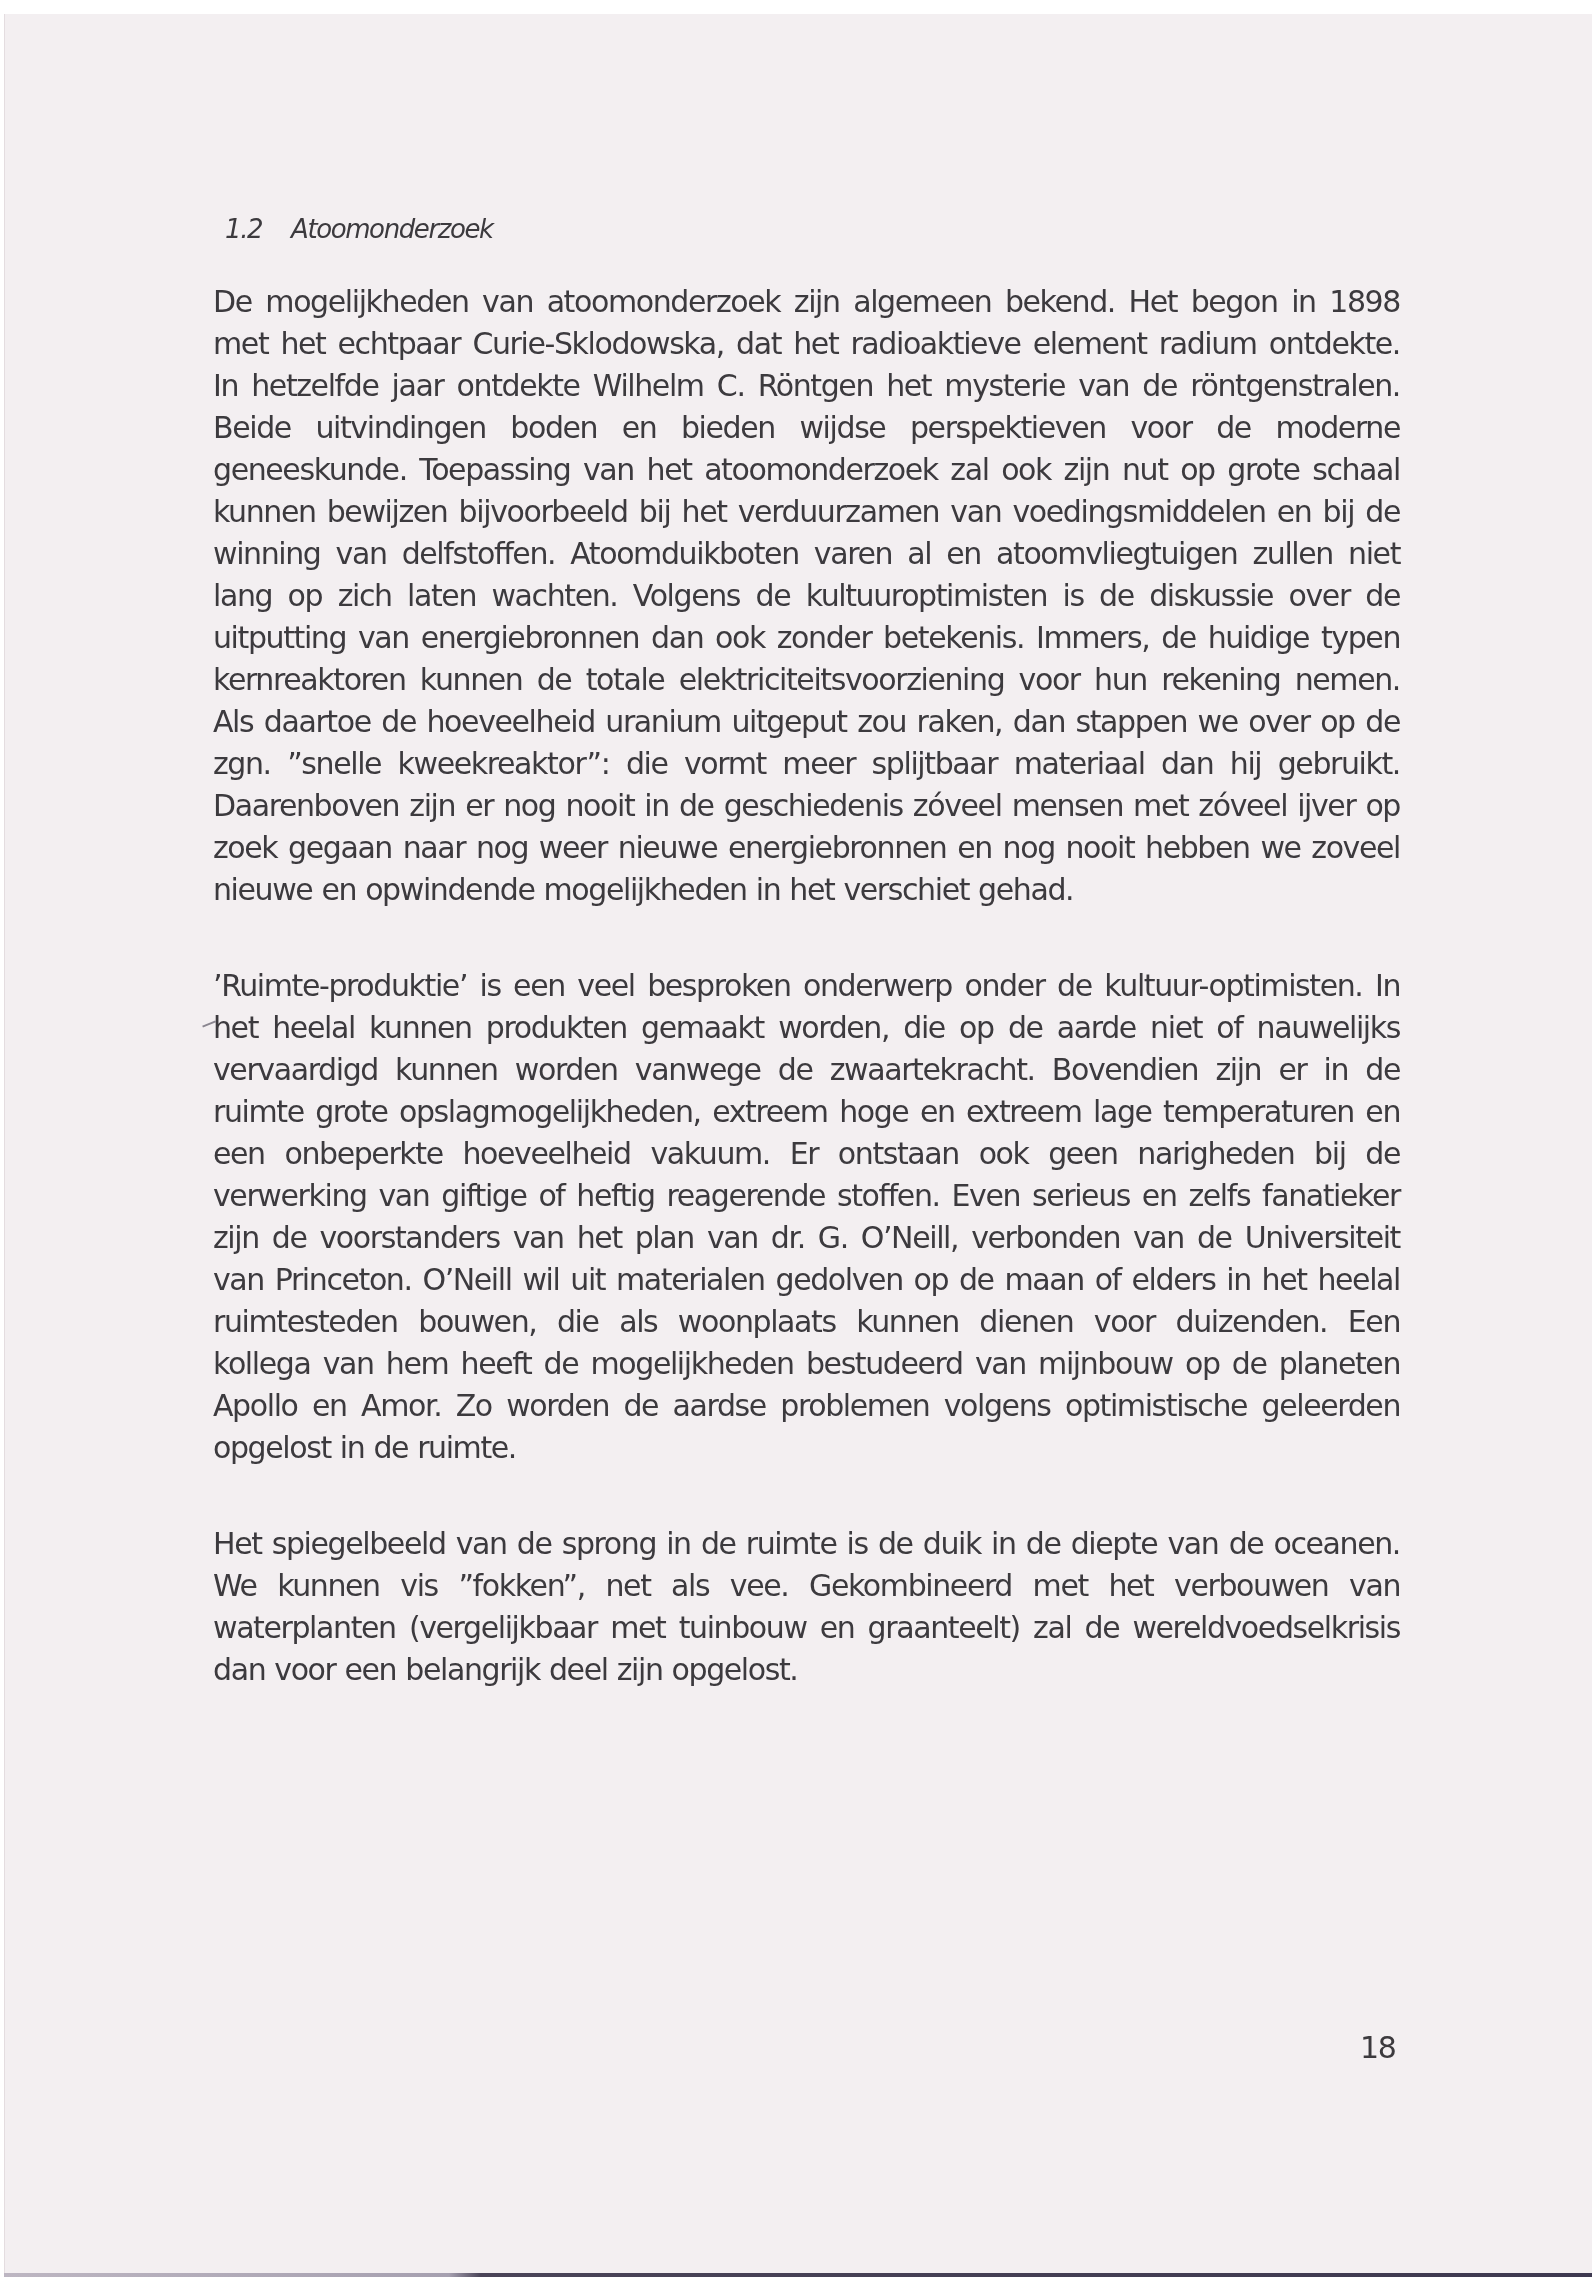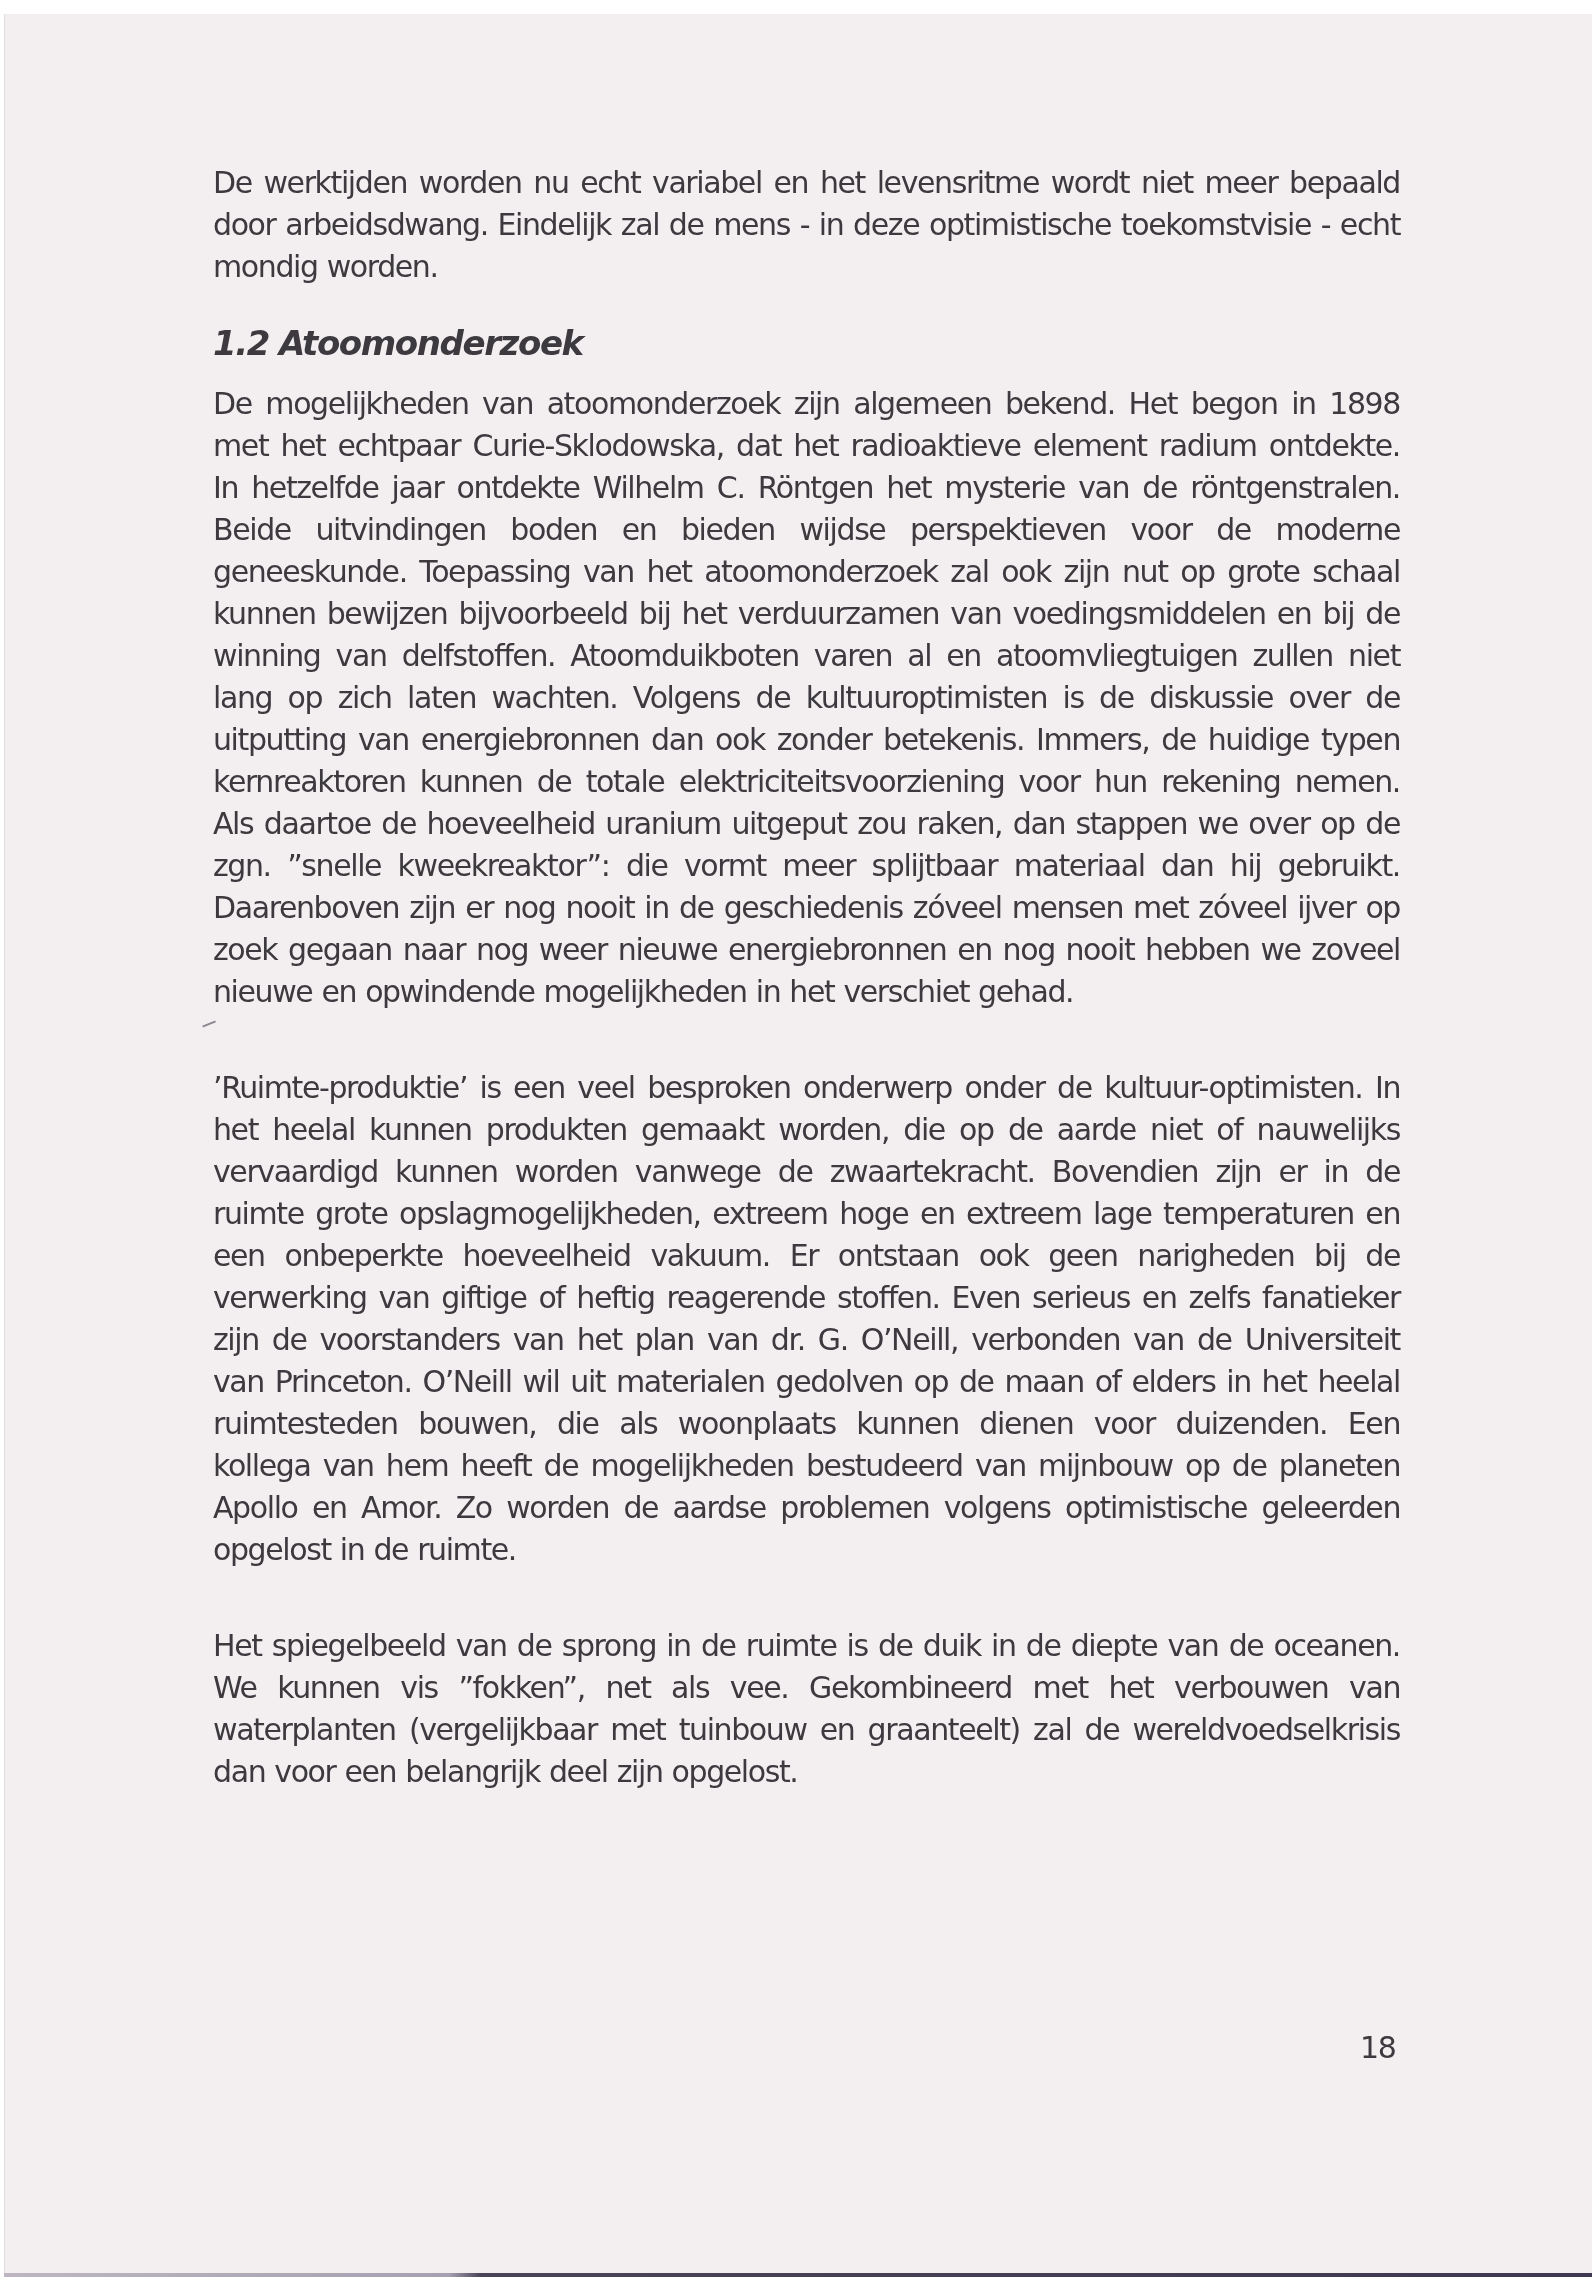--- a/index.html
+++ b/index.html
@@ -41,24 +41,24 @@
       letter-spacing: -1.4px;
       word-spacing: 0.9px;
     }
     p.para {
       margin: 0;
       line-height: 42px;
       text-align: justify;
       text-align-last: left;
     }
     h2.heading {
-      margin: 0;
-      font-weight: bold;
+      margin: 12px;
+      font-weight: normal;
       font-style: italic;
-      font-size: 34px;
+      font-size: 26px;
       line-height: 41px;
       color: #3c3a3e;
       letter-spacing: -1.4px;
     }
     .heading .num {
       display: inline-block;
       width: 66px;
     }
     .gap-after-para { height: 35px; }
     .gap-after-heading { height: 19px; }
@@ -82,21 +82,20 @@
     }
   </style>
 </head>
 <body>
 
 <div class="page"></div>
 <div class="page-bottom-edge"></div>
 <div class="margin-mark"></div>
 
 <div class="content">
-  <p class="para">De werktijden worden nu echt variabel en het levensritme wordt niet meer bepaald door arbeidsdwang. Eindelijk zal de mens - in deze optimistische toekomstvisie - echt mondig worden.</p>
   <div class="gap-after-para"></div>
 
   <section>
     <h2 class="heading">
       <span class="num">1.2</span><span>Atoomonderzoek</span>
     </h2>
     <div class="gap-after-heading"></div>
     <p class="para">De mogelijkheden van atoomonderzoek zijn algemeen bekend. Het begon in 1898 met het echtpaar Curie-Sklodowska, dat het radioaktieve element radium ontdekte. In hetzelfde jaar ontdekte Wilhelm C. Röntgen het mysterie van de röntgenstralen. Beide uitvindingen boden en bieden wijdse perspektieven voor de moderne geneeskunde. Toepassing van het atoomonderzoek zal ook zijn nut op grote schaal kunnen bewijzen bijvoorbeeld bij het verduurzamen van voedingsmiddelen en bij de winning van delfstoffen. Atoomduikboten varen al en atoomvliegtuigen zullen niet lang op zich laten wachten. Volgens de kultuuroptimisten is de diskussie over de uitputting van energiebronnen dan ook zonder betekenis. Immers, de huidige typen kernreaktoren kunnen de totale elektriciteitsvoorziening voor hun rekening nemen. Als daartoe de hoeveelheid uranium uitgeput zou raken, dan stappen we over op de zgn. ”snelle kweekreaktor”: die vormt meer splijtbaar materiaal dan hij gebruikt. Daarenboven zijn er nog nooit in de geschiedenis zóveel mensen met zóveel ijver op zoek gegaan naar nog weer nieuwe energiebronnen en nog nooit hebben we zoveel nieuwe en opwindende mogelijkheden in het verschiet gehad.</p>
   </section>
   <div class="gap-after-para"></div>

